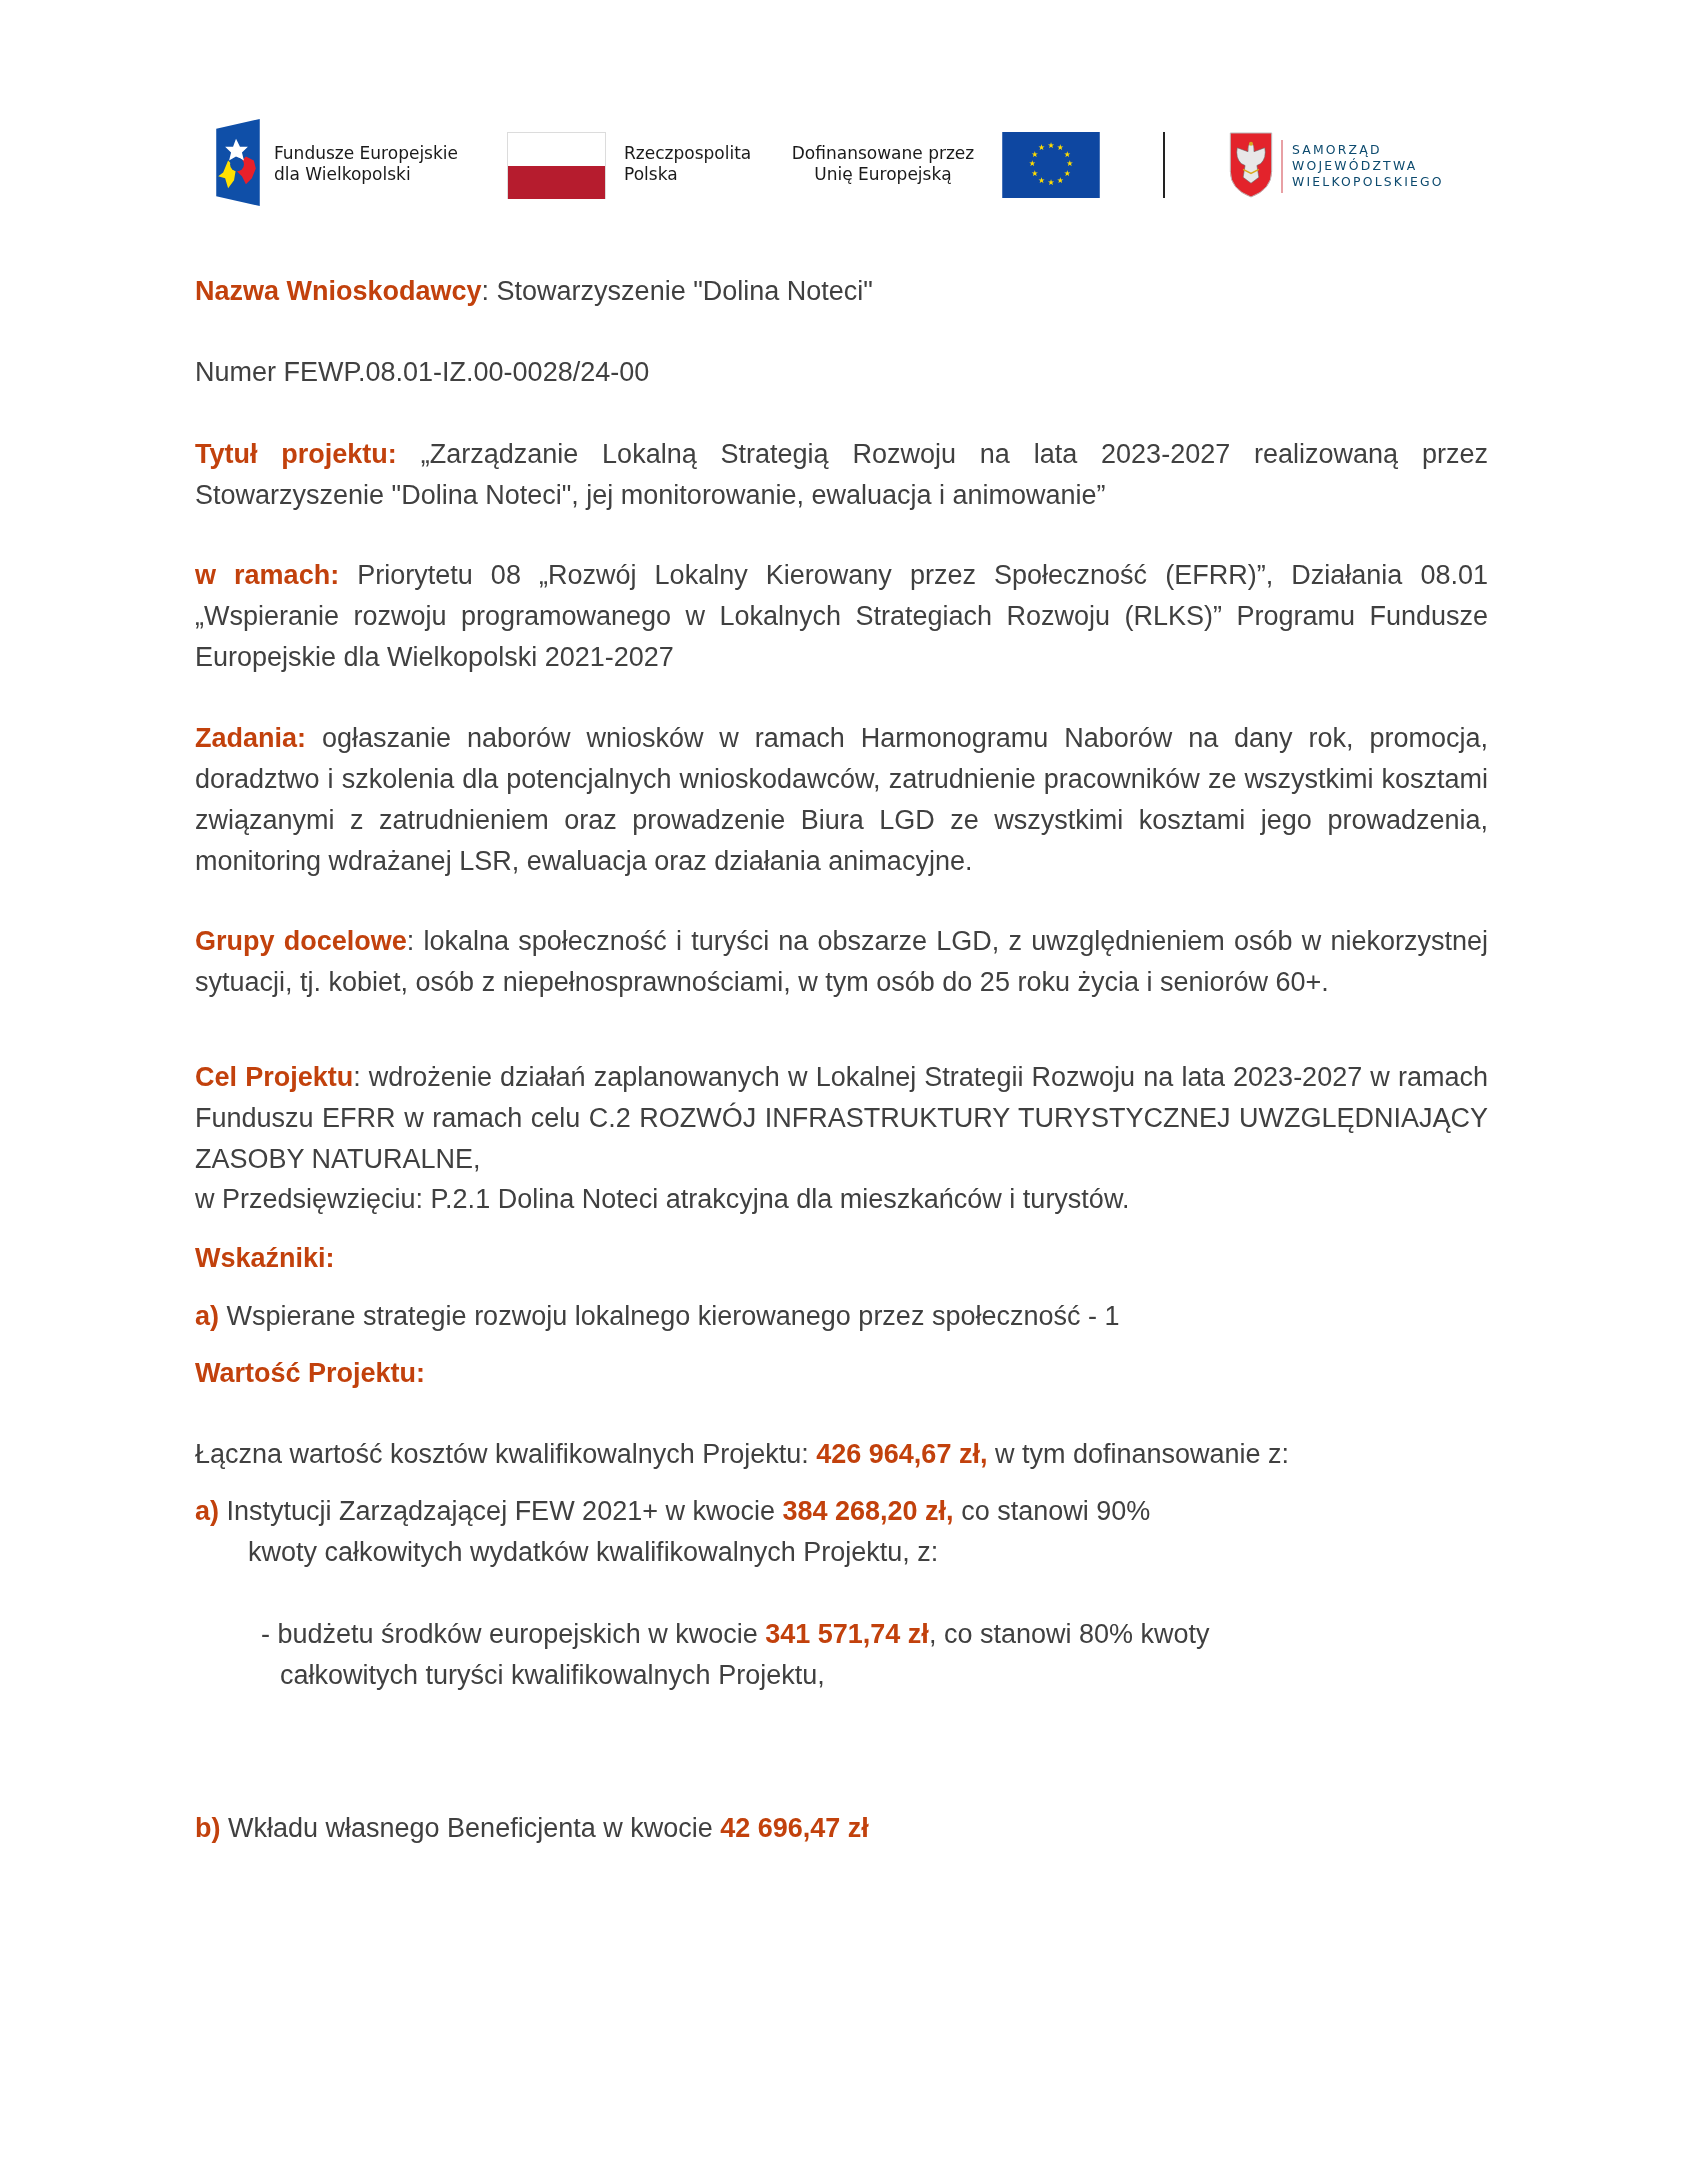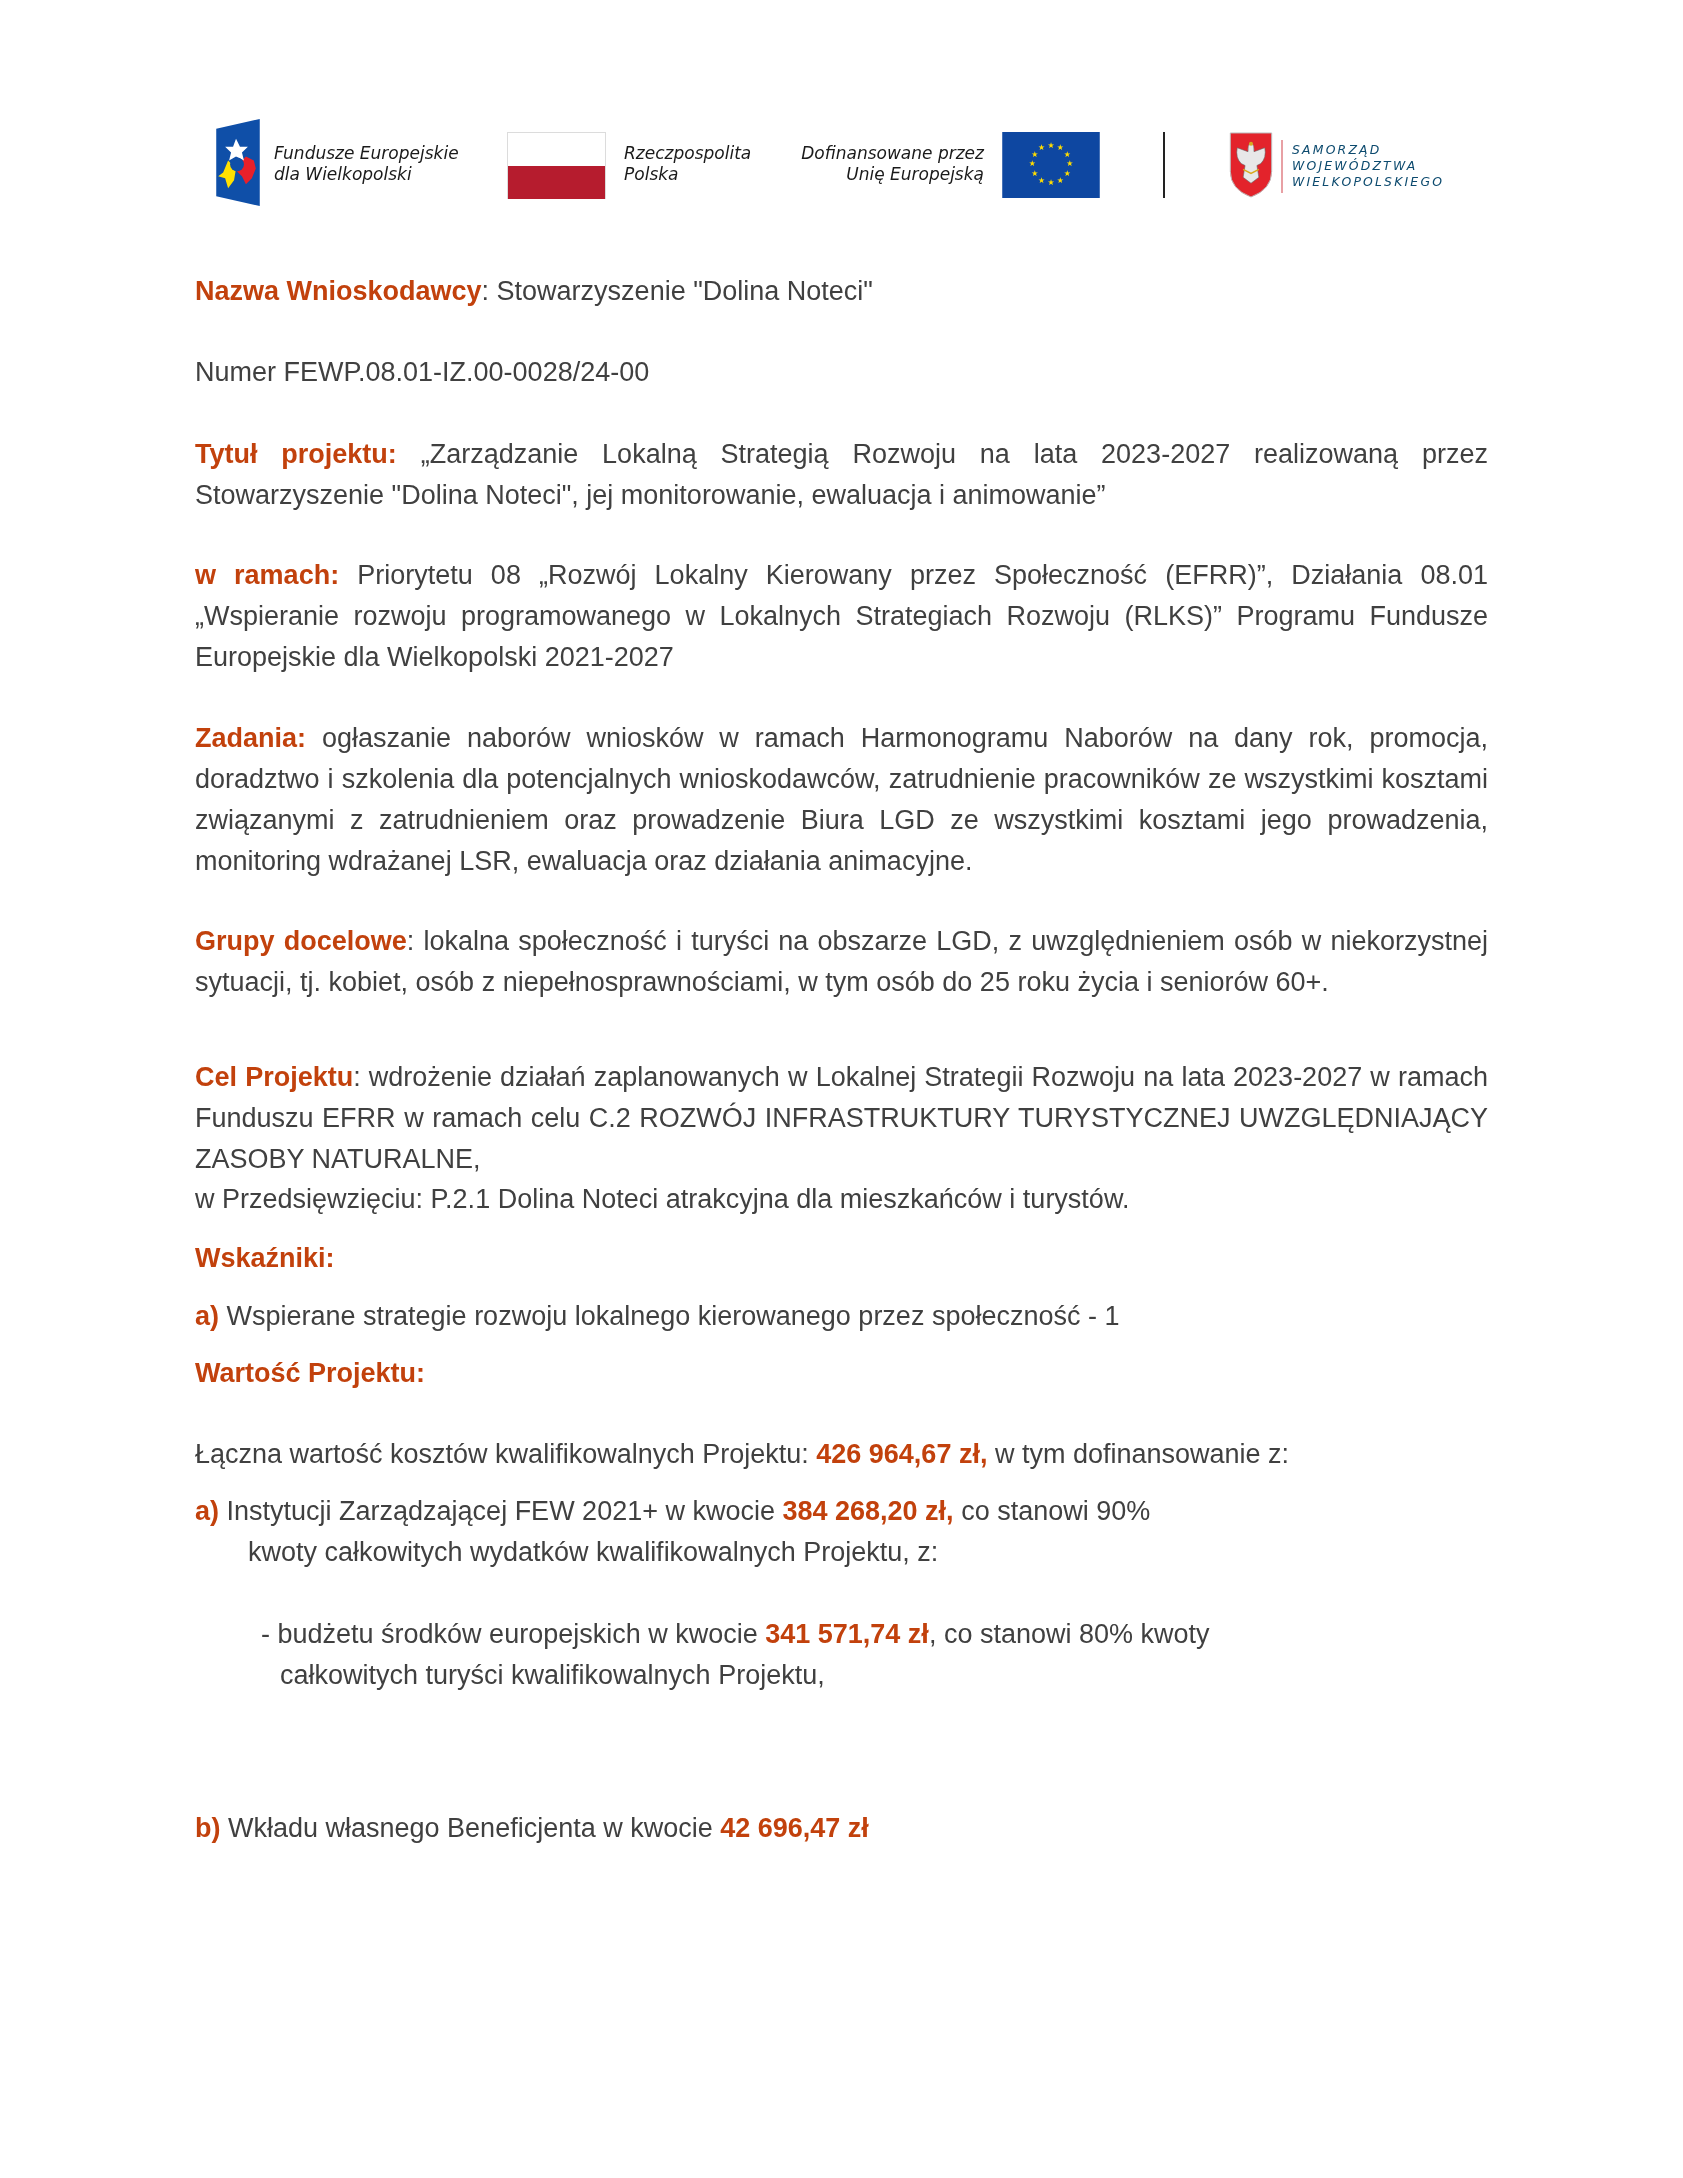--- a/index.html
+++ b/index.html
@@ -1,18 +1,18 @@
 <!DOCTYPE html>
 <html><head>
 <meta charset="utf-8">
 <style>
   html, body { margin:0; padding:0; background:#ffffff; }
   body { width:1683px; height:2178px; position:relative; overflow:hidden;
          font-family:"Liberation Sans", sans-serif; color:#404040; }
-  .logos { position:absolute; left:0; top:0; width:1457px; height:228px;font-style:italic; }
+  .logos { position:absolute; left:0; top:0; width:1457px; height:228px; }
   .abs { position:absolute; }
   .logo-text { font-family:"DejaVu Sans", sans-serif; font-size:17px; line-height:21px; color:#1a1a1a; }
   .sam-text { font-family:"DejaVu Sans", sans-serif; font-size:12.4px; line-height:16px; letter-spacing:2.2px; color:#0c4a6e; }
   .p { position:absolute; left:195px; width:1293px; margin:0; text-align:justify; }
   .p.left { text-align:left; }
   b { font-weight:bold; color:#c2410c; }
   .sub { position:absolute; left:261px; width:1089px; margin:0; }
   .sub .cont { padding-left:19px; display:block; }
   .hashtags { color:#2E74B5; }
   .ln { display:block; }
@@ -36,21 +36,21 @@
 
   <div class="abs" style="left:507px;top:132px;width:99px;height:67px;border:1px solid #dcdcdc;box-sizing:border-box;">
     <div style="height:33px;background:#ffffff;"></div>
     <div style="height:33px;background:#B61C2E;"></div>
   </div>
   <div class="abs logo-text" style="left:624px;top:143px;">
     <span class="ln">Rzeczpospolita</span>
     <span class="ln">Polska</span>
   </div>
 
-  <div class="abs logo-text" style="left:782px;top:143px;width:202px;text-align:right;">
+  <div class="abs logo-text" style="left:782px;top:143px;width:202px;text-align:center;">
     <span class="ln">Dofinansowane przez</span>
     <span class="ln">Unię Europejską</span>
   </div>
   <svg class="abs" style="left:1002px;top:132px;" width="98" height="66" viewBox="0 0 99 67">
     <rect width="99" height="67" fill="#0E47A1"></rect>
     <g fill="#FFDD00" font-size="8" font-family="DejaVu Sans, sans-serif" text-anchor="middle">
       <text x="49.5" y="16">★</text>
         <text x="59" y="18.5">★</text>
         <text x="66" y="25.5">★</text>
       <text x="68.5" y="35">★</text>

